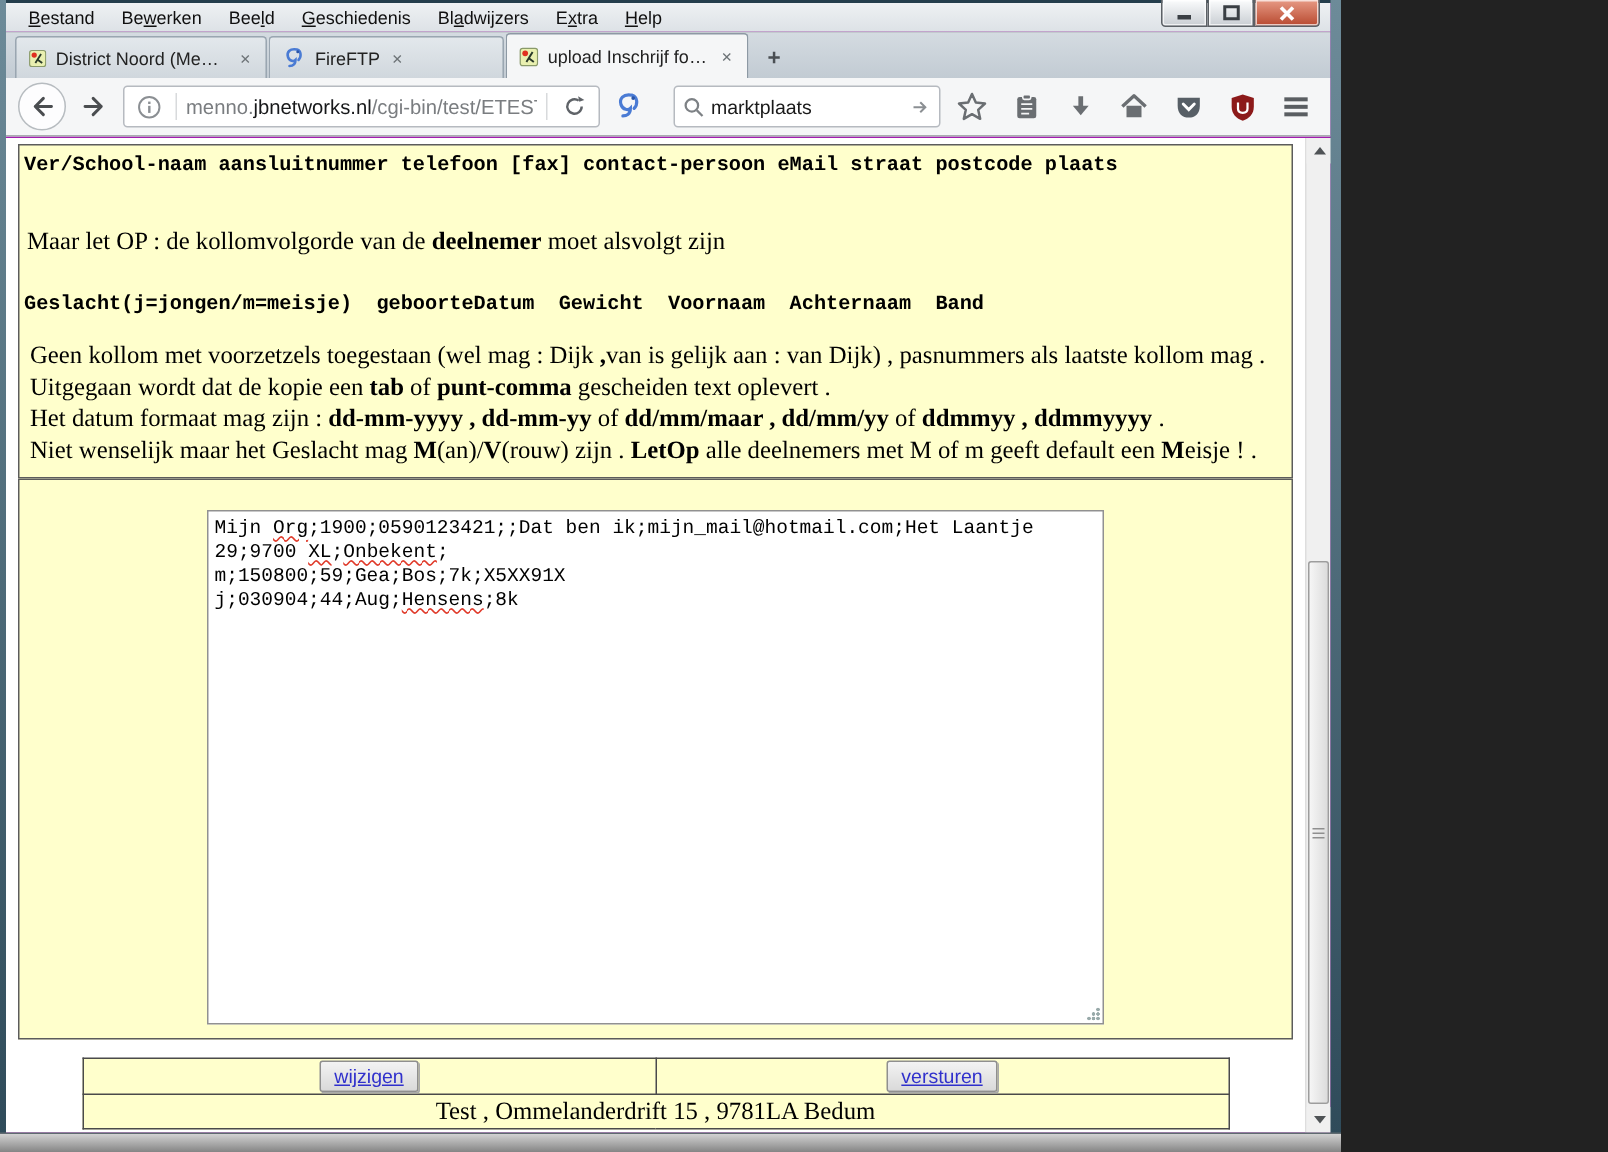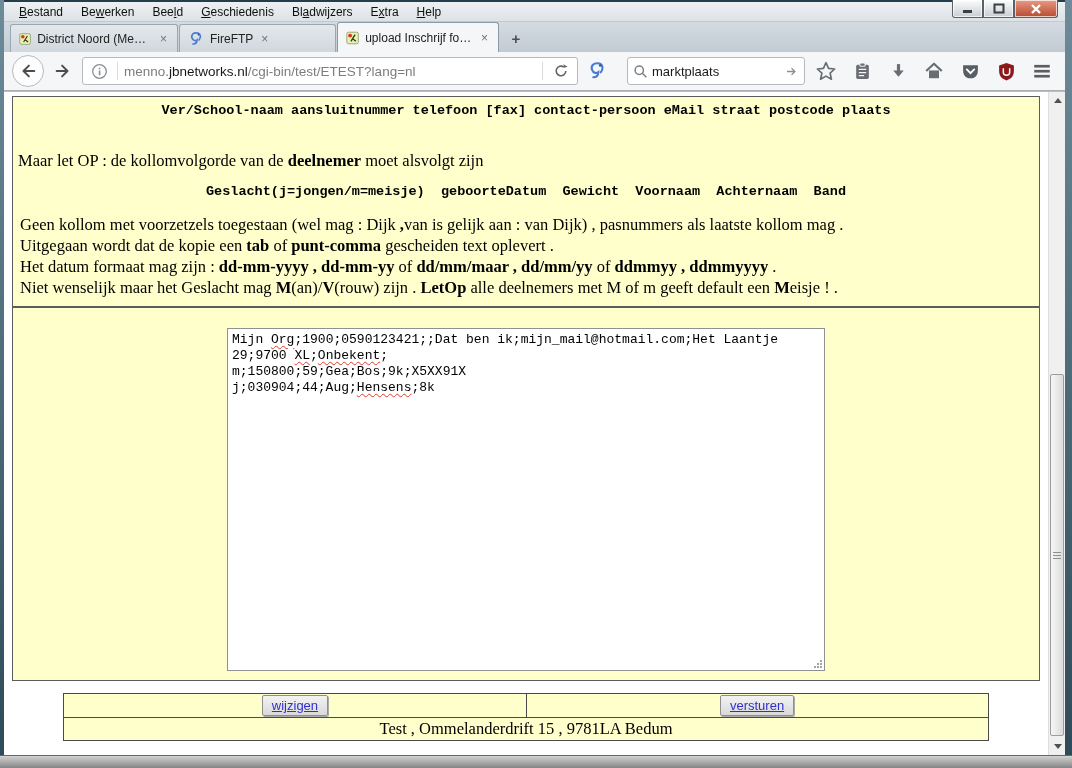--- a/index.html
+++ b/index.html
@@ -1,17 +1,17 @@
 <!DOCTYPE html>
 <html><head>
 <meta charset="utf-8">
 <style>
   html,body{margin:0;padding:0;background:#222;}
   *{box-sizing:border-box;}
-  .screen{position:relative;width:1072px;height:768px;background:#7dd3fc;overflow:hidden;
+  .screen{position:relative;width:894px;height:768px;background:#a21caf;overflow:hidden;
           font-family:"Liberation Sans",sans-serif;}
   
   .frame-top{position:absolute;left:0;top:0;right:0;height:2px;background:#243e4c;z-index:30;}
   .frame-left{position:absolute;left:0;top:0;bottom:0;width:4px;background:linear-gradient(180deg,#6d8b99,#2e4a59);z-index:30;}
   .frame-right{position:absolute;right:0;top:0;bottom:0;width:7px;background:linear-gradient(180deg,#6d8b99,#2e4a59);z-index:30;}
   .frame-bottom{position:absolute;left:0;right:0;bottom:0;height:13px;z-index:30;
                 background:linear-gradient(180deg,#d2d2d2,#858585);border-top:1px solid #5f6a70;}
   
   .win-controls{position:absolute;top:0;right:14px;display:flex;z-index:40;}
   .wbtn{width:31px;height:18px;border:1px solid #5c6166;border-top:none;display:flex;align-items:center;justify-content:center;
@@ -46,24 +46,24 @@
   .urltext{flex:1;font-size:13.5px;white-space:nowrap;overflow:hidden;color:#7a7d80;}
   .urltext .domain{color:#17181a;}
   .searchbox{width:178px;height:28px;background:#fff;border:1px solid #b6bac0;border-radius:3px;display:flex;align-items:center;
              padding:0 5px;flex:none;gap:4px;margin-left:11px;}
   .searchbox .val{flex:1;font-size:13px;color:#1a1a1a;white-space:nowrap;overflow:hidden;}
   .toolicon{width:30px;height:28px;display:flex;align-items:center;justify-content:center;flex:none;}
   
   .viewport{position:absolute;left:4px;right:24px;top:92px;bottom:13px;background:#fff;padding:4px 8px 0 8px;overflow:hidden;}
   .ybox{background:#ffffcc;border:1px solid #5c5c5c;}
   .ybox1{padding:6px 3px 8px 3px;}
-  .mono{font-family:"Liberation Mono",monospace;font-weight:bold;font-size:13.5px;white-space:pre;text-align:center;color:#000;}
+  .mono{font-family:"Liberation Mono",monospace;font-weight:bold;font-size:13.5px;white-space:pre;text-align:left;color:#000;}
   .serif{font-family:"Liberation Serif",serif;font-size:16.5px;color:#000;}
   .para{margin-top:33px;margin-left:2px;}
-  .mono2{margin-top:13px;}
+  .mono2{margin-top:25px;}
   .rules{margin-top:15px;margin-left:4px;line-height:21px;font-family:Liberation Serif, serif;}
   .b{font-weight:bold;}
   .sq{text-decoration:underline;text-decoration-style:wavy;text-decoration-color:#e03a2a;text-decoration-thickness:1px;text-underline-offset:2px;}
   .ybox2{margin-top:0;border-top:1px solid #5c5c5c;padding:20px 0 9px 0;}
   .txtarea{position:relative;width:598px;height:343px;margin:0 auto;background:#fff;border:1px solid #919191;
            padding:3px 4px;font-family:"Liberation Mono",monospace;font-size:13px;line-height:16px;color:#000;
            overflow:hidden;cursor:text;}
   .tline{white-space:pre-wrap;word-break:normal;}
   .grip{position:absolute;right:1px;bottom:1px;width:10px;height:10px;
         background:
@@ -256,21 +256,21 @@
           <div><span>Geen kollom met voorzetzels toegestaan (wel mag : Dijk </span><span class="b">,</span><span>van is gelijk aan : van Dijk) , pasnummers als laatste kollom mag .</span></div>
           <div><span>Uitgegaan wordt dat de kopie een </span><span class="b">tab</span><span> of </span><span class="b">punt-comma</span><span> gescheiden text oplevert .</span></div>
           <div><span>Het datum formaat mag zijn : </span><span class="b">dd-mm-yyyy , dd-mm-yy</span><span> of </span><span class="b">dd/mm/maar , dd/mm/yy</span><span> of </span><span class="b">ddmmyy , ddmmyyyy</span><span> .</span></div>
           <div><span>Niet wenselijk maar het Geslacht mag </span><span class="b">M</span><span>(an)/</span><span class="b">V</span><span>(rouw) zijn . </span><span class="b">LetOp</span><span> alle deelnemers met M of m geeft default een </span><span class="b">M</span><span>eisje ! .</span></div>
         </div>
     </div>
     <div class="ybox ybox2">
       <div class="txtarea" id="ta">
         <div class="grip"></div>
       <div class="tline"><span>Mijn </span><span class="sq">Org</span><span>;1900;0590123421;;Dat ben ik;mijn_mail@hotmail.com;Het Laantje 29;9700 </span><span class="sq">XL</span><span>;</span><span class="sq">Onbekent</span><span>;</span></div>
-          <div class="tline"><span>m;150800;59;Gea;Bos;9k;X5XX91X</span></div>
+          <div class="tline"><span>m;150800;59;Gea;Bos;7k;X5XX91X</span></div>
           <div class="tline"><span>j;030904;44;Aug;</span><span class="sq">Hensens</span><span>;8k</span></div>
         </div>
     </div>
     <table class="btable">
       <tbody>
           <tr class="btnrow">
         <td><button class="formbtn">wijzigen</button></td>
         <td><button class="formbtn">versturen</button></td>
       </tr>
       <tr>

